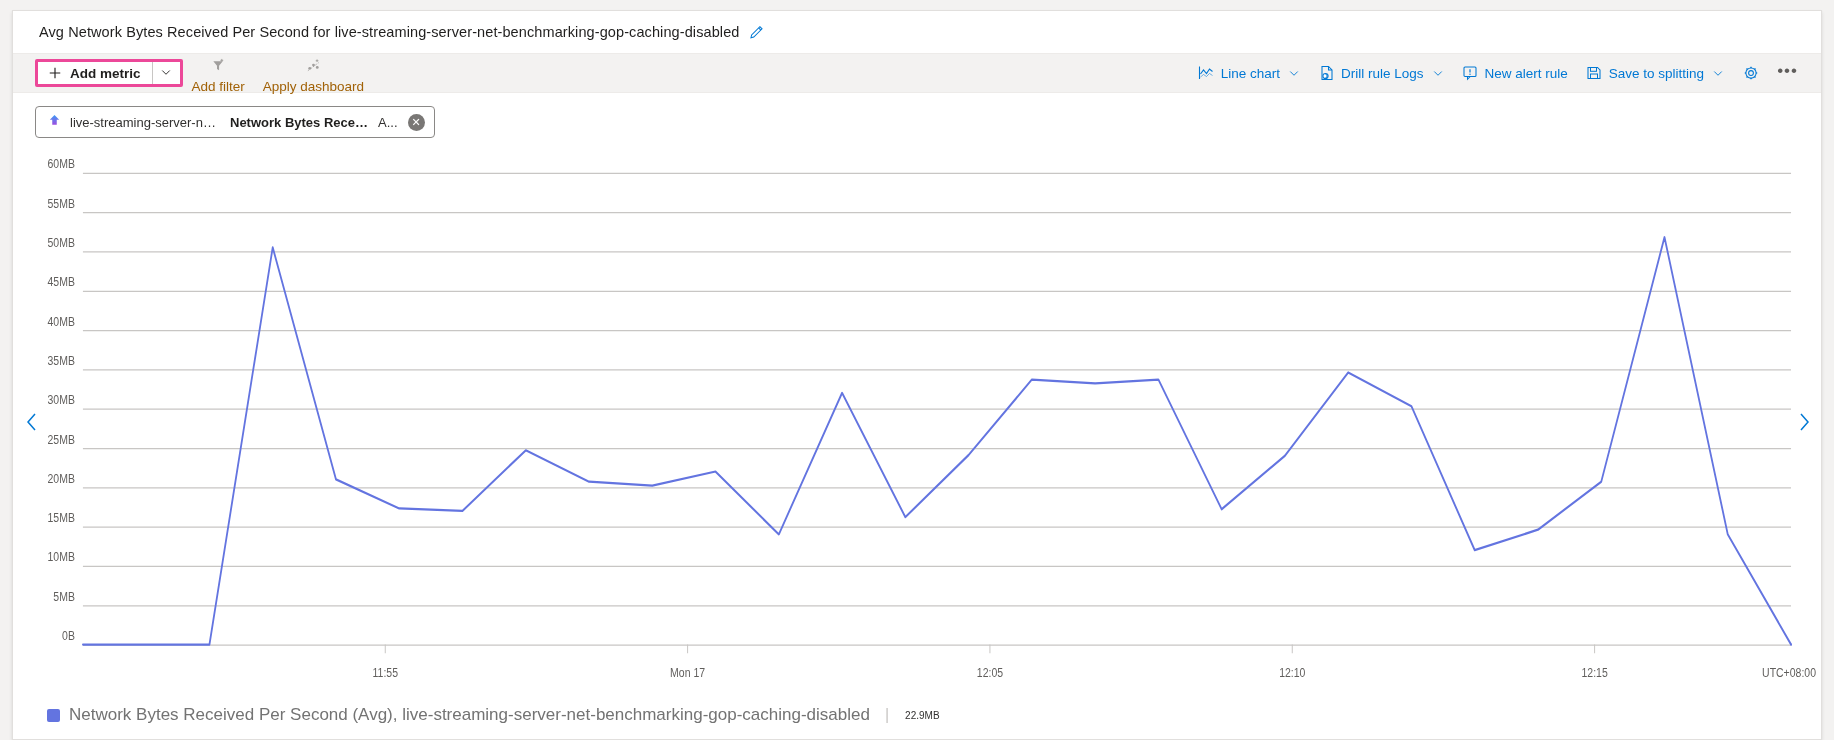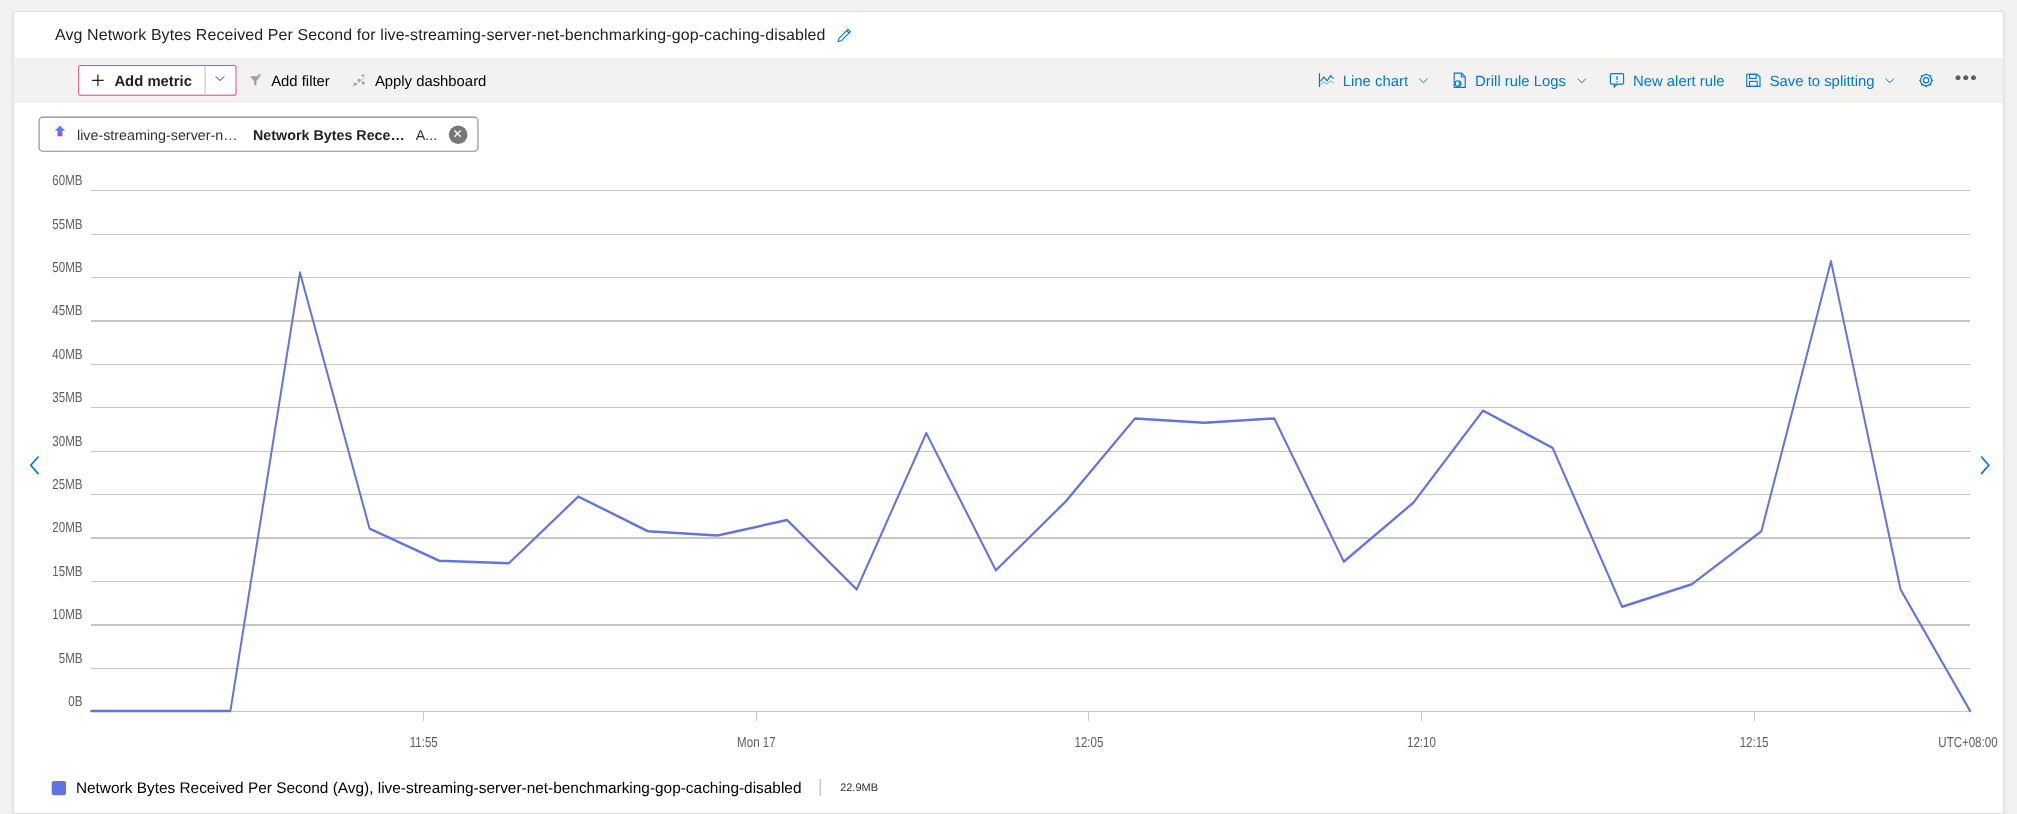--- a/index.html
+++ b/index.html
@@ -31,21 +31,21 @@
     display: flex;
     flex-direction: column;
     min-height: 0;
   }
 
   
   .title-row {
     height: 42px;
     display: flex;
     align-items: center;
-    padding: 0 37px;
+    padding: 0 26px;
     flex: none;
   }
   .chart-title {
     font-size: 14.5px;
     color: #201f1e;
     letter-spacing: 0.1px;
     white-space: nowrap;
   }
   .edit-pencil {
     margin-left: 9px;
@@ -65,25 +65,24 @@
     padding: 0 14px 0 22px;
     flex: none;
   }
   .toolbar-left { display: flex; align-items: center; }
   .toolbar-right { display: flex; align-items: center; margin-left: auto; }
 
   .add-metric-group {
     display: flex;
     align-items: stretch;
     height: 28px;
-    border: 1px solid #ec4899;
+    border: 3px solid #ec4899;
     background: #ffffff;
     border-radius: 2px;
     overflow: hidden;
-    margin-left: 36px;
   }
   .add-metric-btn {
     display: flex;
     align-items: center;
     gap: 7px;
     padding: 0 11px 0 8px;
     font-size: 13.5px;
     font-weight: bold;
     color: #201f1e;
     cursor: pointer;
@@ -105,21 +104,21 @@
     align-items: center;
     gap: 6px;
     height: 30px;
     padding: 0 9px;
     font-size: 13.5px;
     color: #0078d4;
     cursor: pointer;
     white-space: nowrap;
     border-radius: 2px;
   }
-  .tb-item.disabled { color: #000000; cursor: default; }
+  .tb-item.disabled { color: #a16207; cursor: default; flex-direction: column; }
   .tb-item .caret { margin-left: 2px; display: inline-flex; }
   .tb-icon { display: inline-flex; align-items: center; justify-content: center; width: 17px; }
   .tb-dots {
     font-size: 17px; color: #605e5c; letter-spacing: 1px;
     line-height: 1; padding-bottom: 5px;
   }
 
   
   .chip-row {
     padding: 13px 22px 9px 22px;
@@ -205,21 +204,21 @@
 
   
   .legend-row {
     flex: none;
     padding: 8px 22px 14px 34px;
     display: flex;
     align-items: center;
   }
   .legend-item { display: flex; align-items: center; gap: 9px; cursor: pointer; }
   .legend-swatch { width: 13px; height: 13px; border-radius: 2px; flex: none; }
-  .legend-label { font-size: 14px; color: #000000; white-space: nowrap; }
+  .legend-label { font-size: 17px; color: #737373; white-space: nowrap; }
   .legend-sep { color: #c8c6c4; margin: 0 7px 0 6px; }
   .legend-value { font-size: 10px; color: #323130; white-space: nowrap; }
 </style>
 </head>
 <body>
 
 <div class="page">
   <div class="card">
 
     <div class="title-row">

